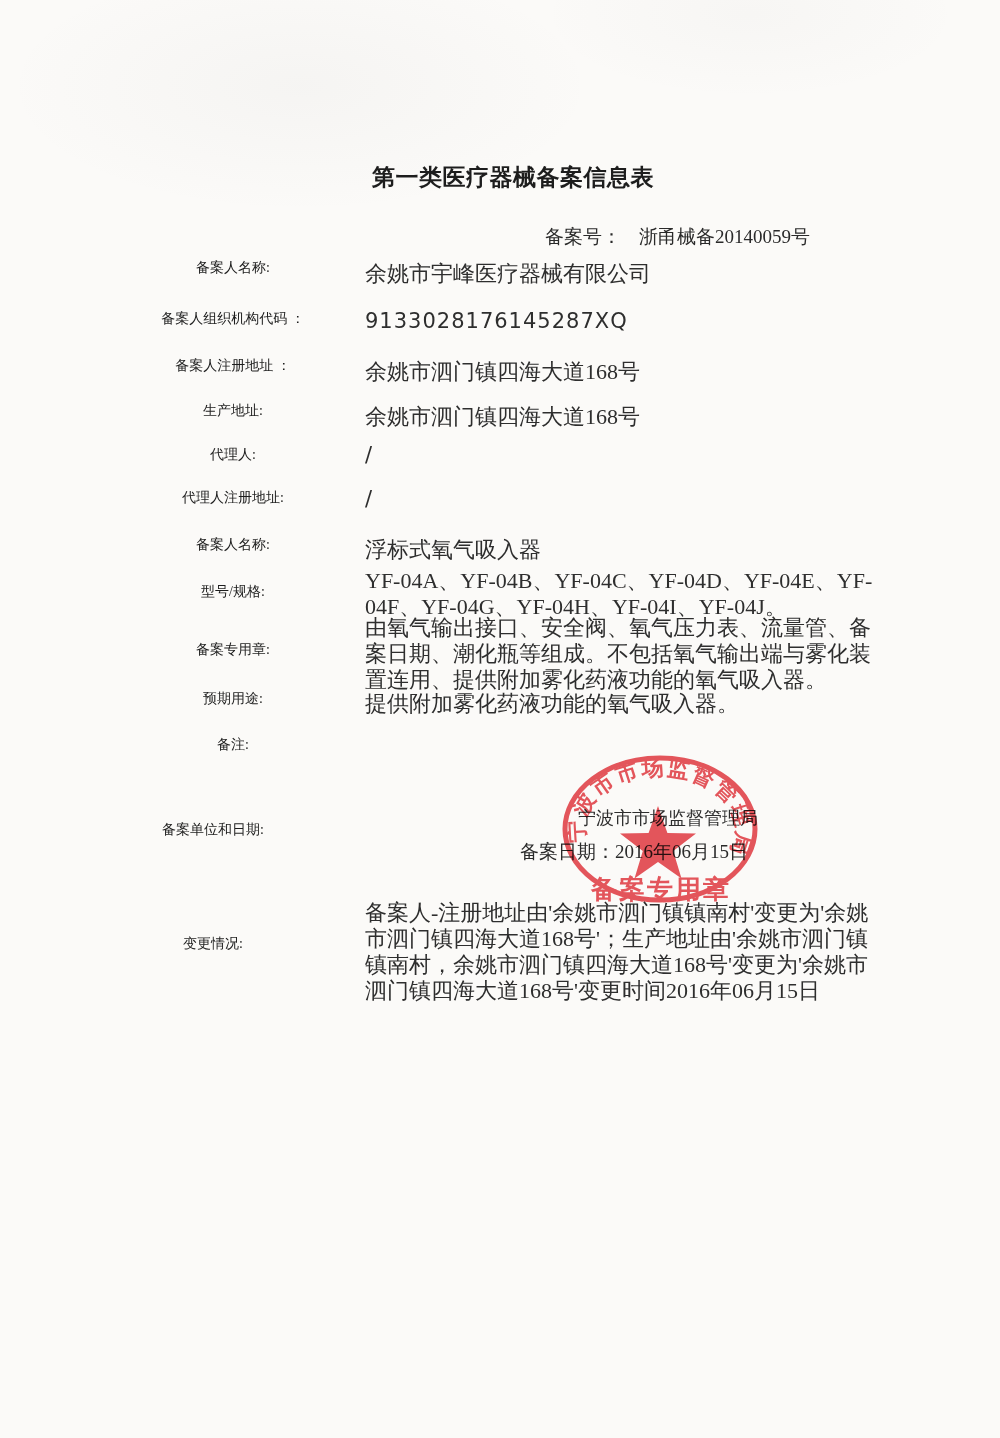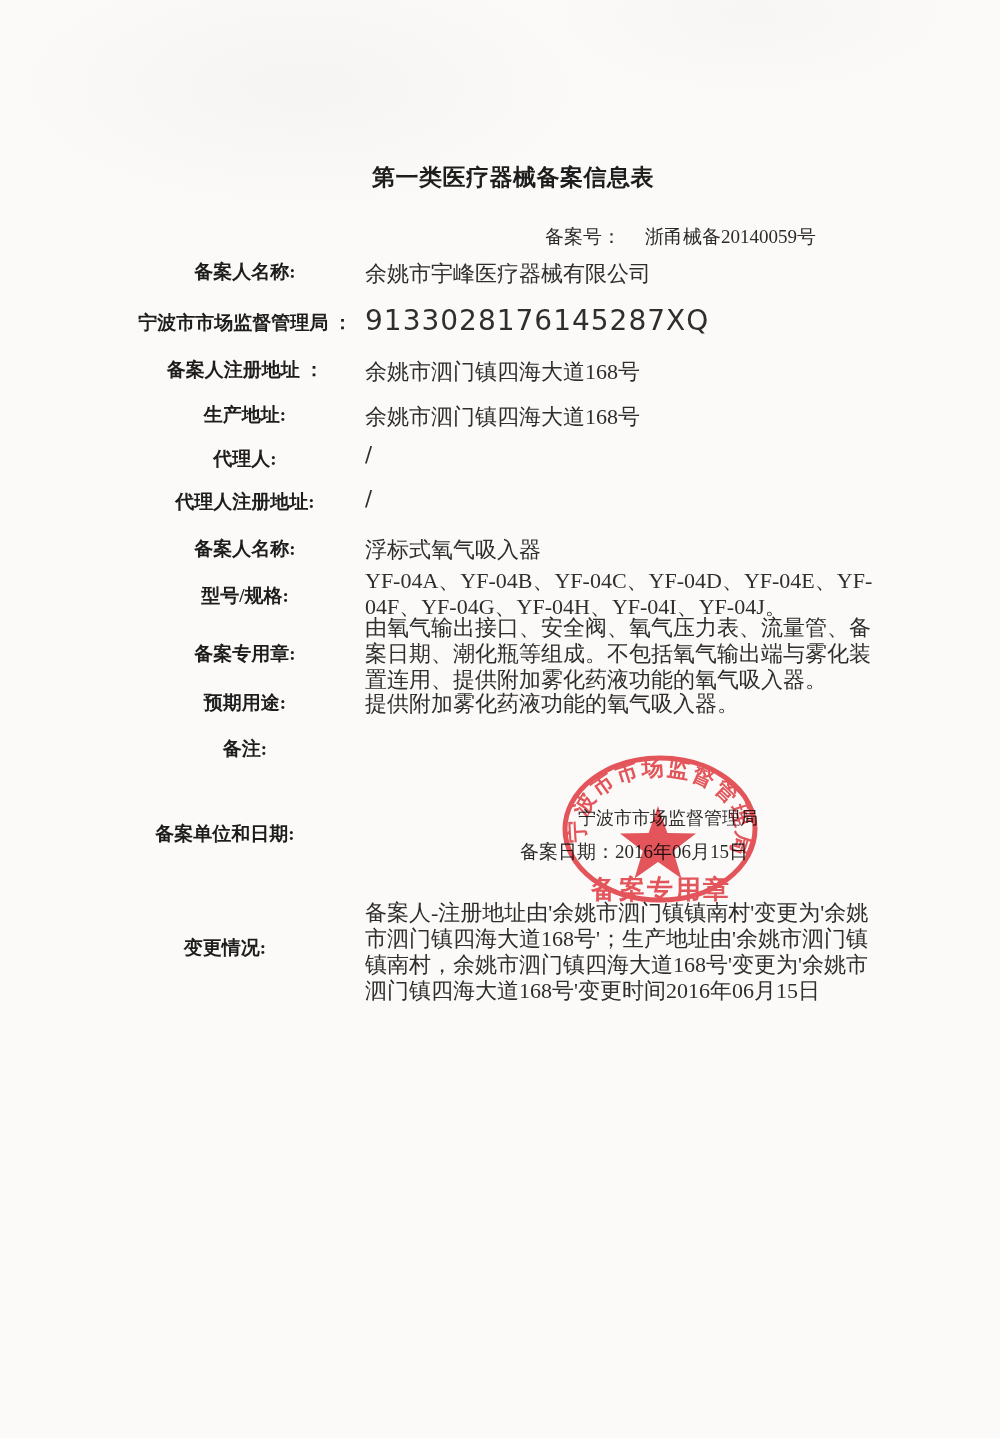--- a/index.html
+++ b/index.html
@@ -20,33 +20,33 @@
   }
   .abs{position:absolute;}
   .title{
     left:356px;top:146px;
     font-size:23px;font-weight:bold;color:#1d1d1d;
     white-space:nowrap;letter-spacing:0.5px;margin:16px;
   }
   .record-no{
     left:545px;top:224px;font-size:19px;color:#2a2a2a;white-space:nowrap;
   }
-  .record-no .rn-label{margin-right:24px;}
+  .record-no .rn-label{margin-right:18px;}
   .lbl{
-    position:absolute;left:50px;width:390px;
+    position:absolute;left:38px;width:390px;
     text-align:center;
-    font-size:19px;font-weight:bold;color:#1d1d1d;
+    font-size:14px;font-weight:normal;color:#1d1d1d;
     white-space:nowrap;
   }
   .val{
     position:absolute;left:365px;width:515px;
     font-size:22px;line-height:26px;color:#2e2e2e;
   }
   .val.sans{font-family:"DejaVu Sans","Liberation Sans",sans-serif;}
-  .val.code{font-size:28px;letter-spacing:1px;}
+  .val.code{font-size:21px;letter-spacing:1px;}
   .val.slash{font-size:21px;font-family:"DejaVu Sans",sans-serif;}
   .val.models{width:512px;font-family:Liberation Serif, serif;}
   .filing-org{position:absolute;left:578px;top:806px;font-size:18px;color:#2e2e2e;white-space:nowrap;}
   .filing-date{position:absolute;left:520px;top:839px;font-size:19px;color:#2a2a2a;white-space:nowrap;}
   .stamp{
     position:absolute;left:560px;top:752px;width:200px;height:154px;
     mix-blend-mode:multiply;opacity:0.92;
   }
   .stamp svg{display:block;width:200px;height:154px;}
 </style>
@@ -60,21 +60,21 @@
   <div class="abs record-no">
     <span class="rn-label">备案号：</span><span>浙甬械备20140059号</span>
   </div>
 
   <div>
     <div class="lbl" style="top:259px">备案人名称:</div>
     <div class="val" style="top:261px">余姚市宇峰医疗器械有限公司</div>
   </div>
 
   <div>
-    <div class="lbl" style="top:310px">宁波市市场监督管理局 ：</div>
+    <div class="lbl" style="top:310px">备案人组织机构代码 ：</div>
     <div class="val sans code" style="top:308px">9133028176145287XQ</div>
   </div>
 
   <div>
     <div class="lbl" style="top:357px">备案人注册地址 ：</div>
     <div class="val" style="top:359px">余姚市泗门镇四海大道168号</div>
   </div>
 
   <div>
     <div class="lbl" style="top:402px">生产地址:</div>

